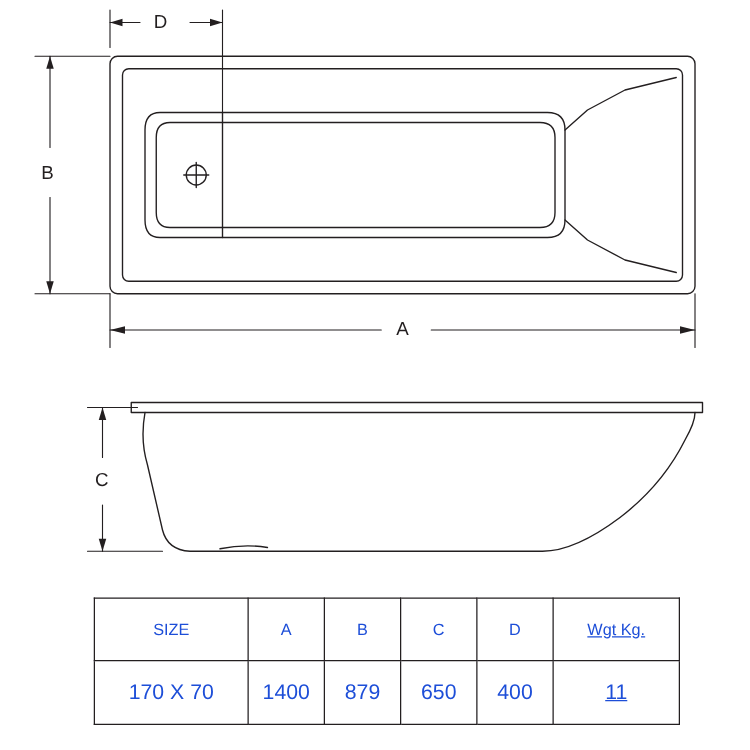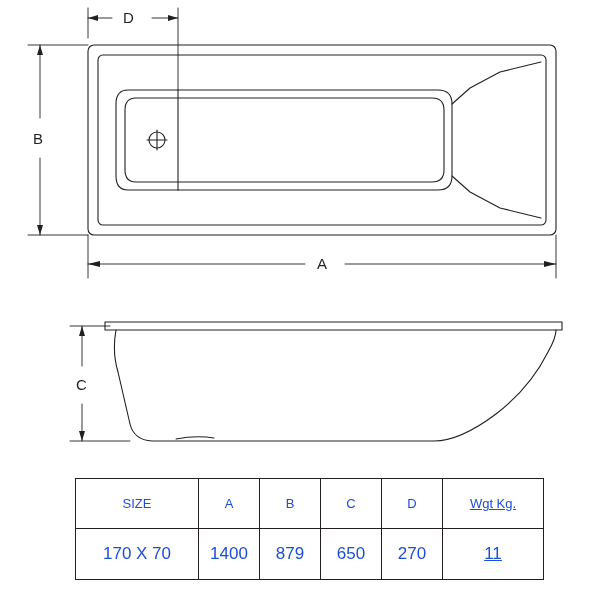--- a/index.html
+++ b/index.html
@@ -136,19 +136,19 @@
         <td class="col-b">B</td>
         <td class="col-c">C</td>
         <td class="col-d">D</td>
         <td class="col-w">Wgt Kg.</td>
       </tr>
       <tr class="value-row">
         <td class="col-size">170 X 70</td>
         <td class="col-a">1400</td>
         <td class="col-b">879</td>
         <td class="col-c">650</td>
-        <td class="col-d">270</td>
+        <td class="col-d">400</td>
         <td class="col-w">11</td>
       </tr>
     </tbody>
   </table>
 
 </div>
 
 </body></html>

